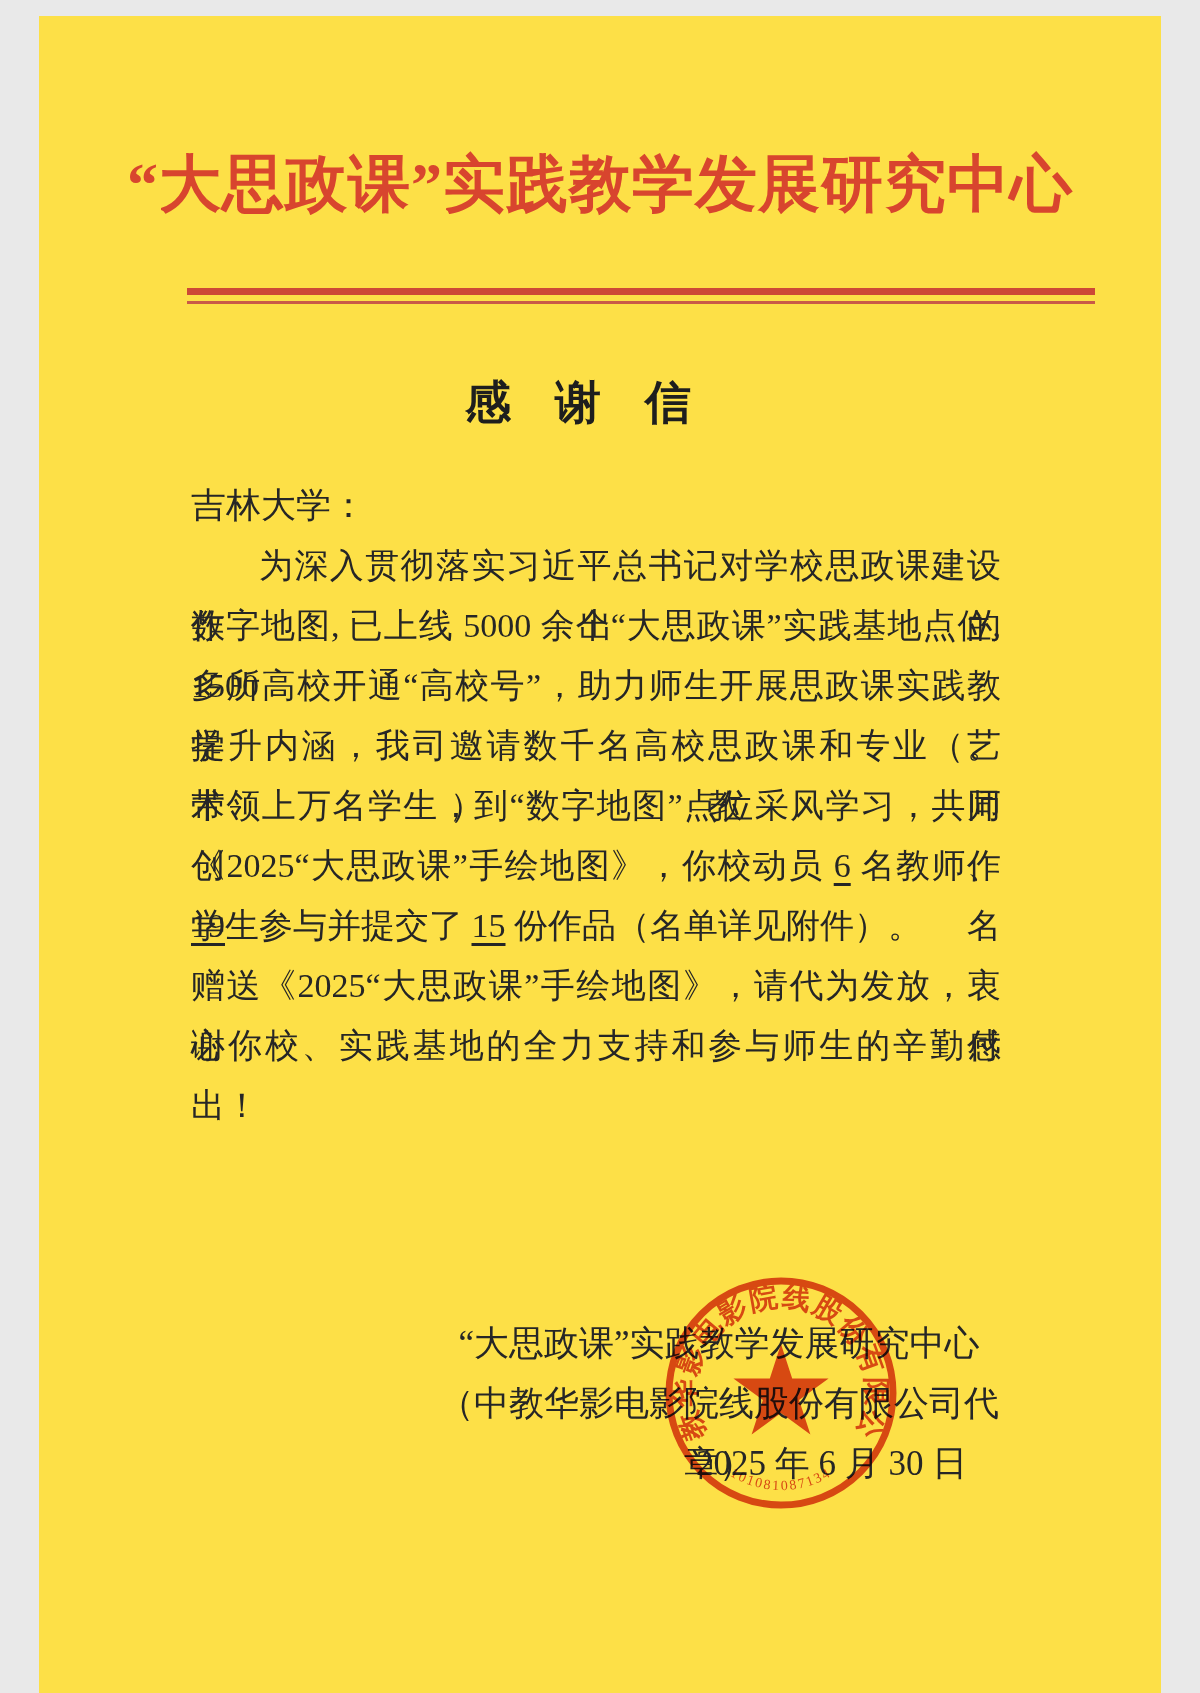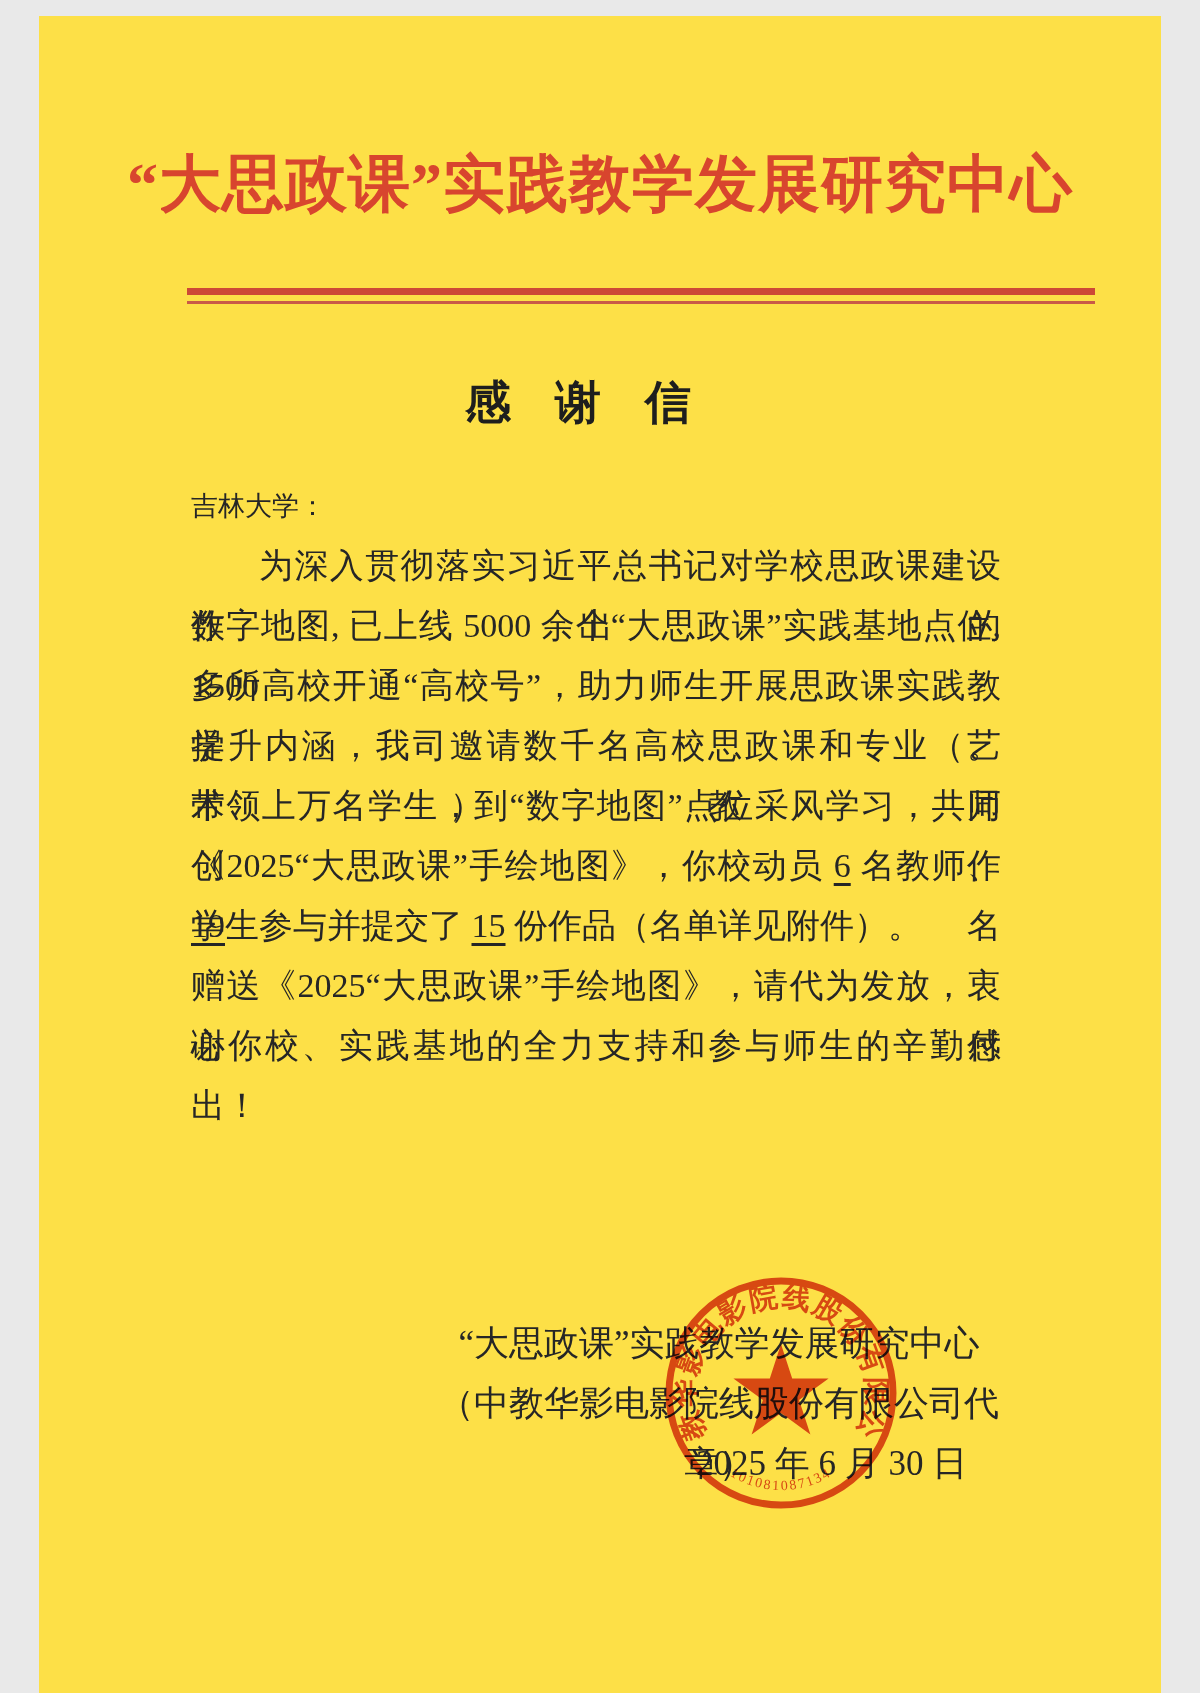--- a/index.html
+++ b/index.html
@@ -19,21 +19,21 @@
   .rule-thin{top:285px;height:3px;background:#c95a47;}
   .doc-title{
     position:absolute;top:356px;left:0;right:0;text-align:center;
     font-size:46px;font-weight:700;color:#1e1e1e;
     letter-spacing:44px;
   }
   .body-text{
     position:absolute;top:460px;left:152px;width:810px;
     font-size:34px;line-height:60px;color:#262626;
   }
-  .salutation{font-size:27px;height:60px;text-align:left;}
+  .salutation{font-size:35px;height:60px;text-align:left;}
   .body-line{
     height:60px;text-align:justify;text-align-last:justify;
   }
   .body-line.indent{text-indent:68px;}
   .body-line.last{text-align-last:left;}
   .num-underline{text-decoration:underline;text-underline-offset:6px;}
   .signature{
     position:absolute;top:1298px;left:380px;width:600px;
     font-size:35px;line-height:60px;color:#262626;
   }

